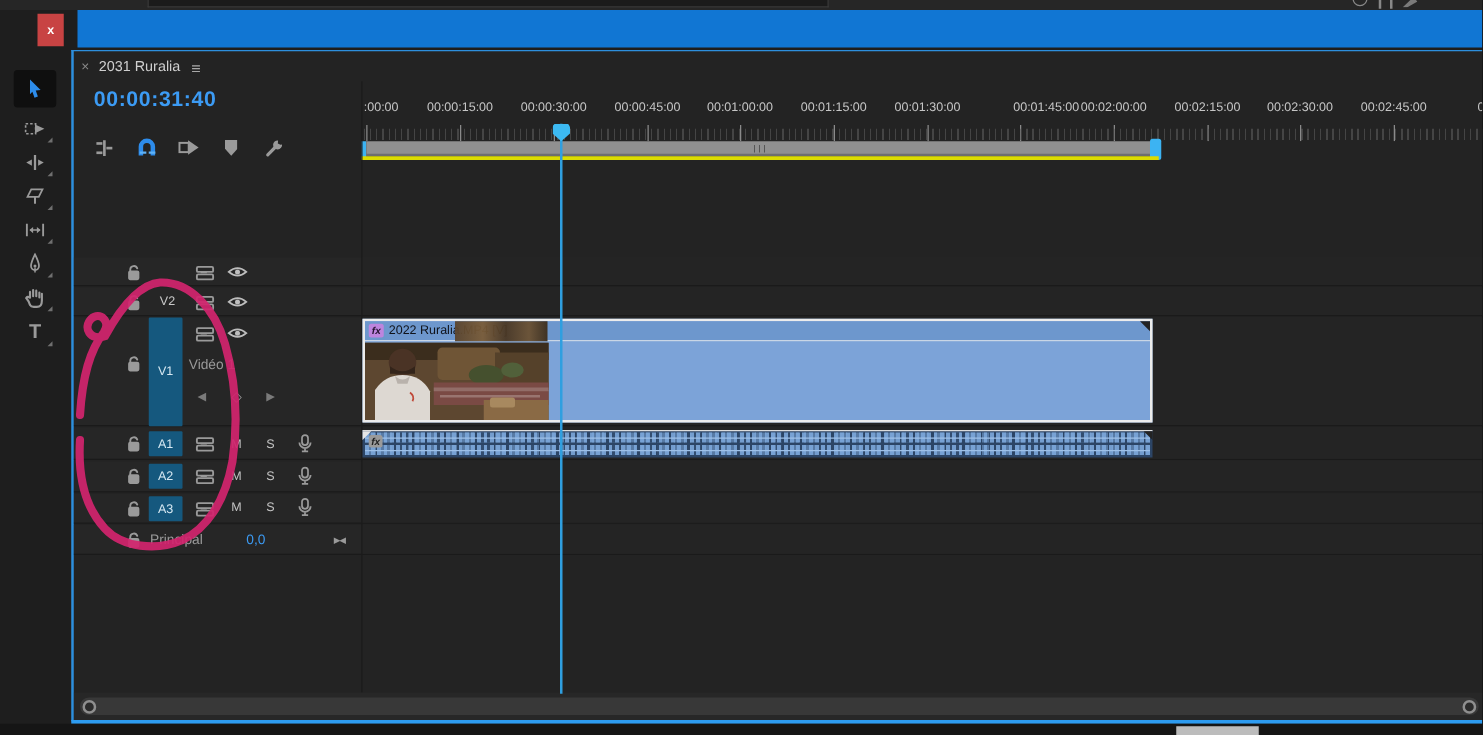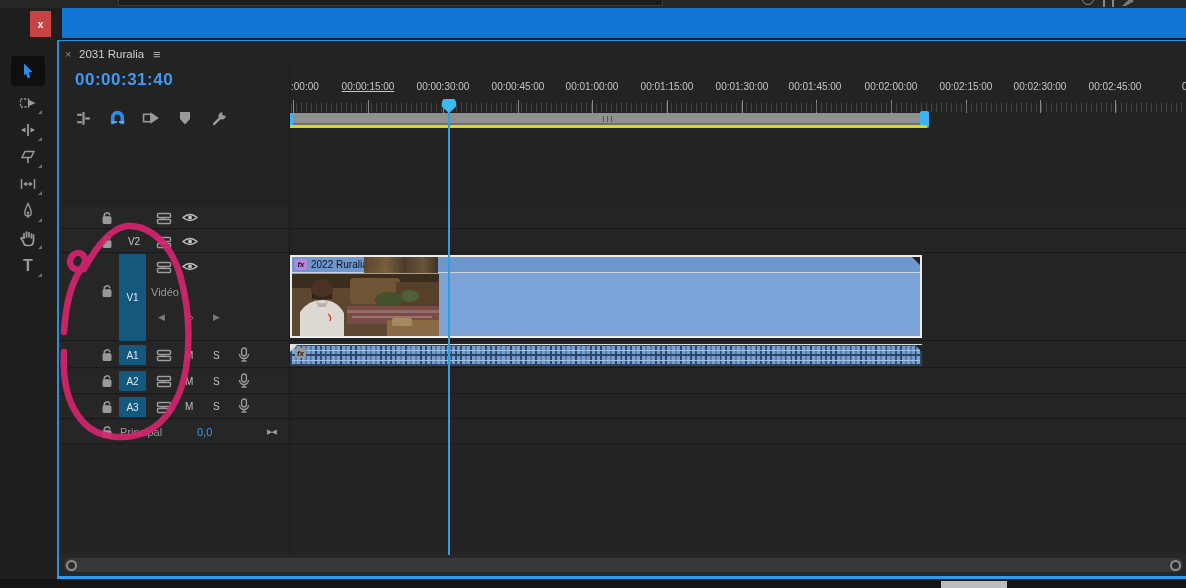--- a/index.html
+++ b/index.html
@@ -289,27 +289,27 @@
       <span class="marker-shape"></span>
     </div>
     <div class="pn seqicon" style="left:149px;">
       <svg width="17" height="17">
           <use href="#i-wrench"></use>
         </svg>
     </div>
 
     <div class="pn" id="ruler" style="left:230px;top:40px;width:899px;height:32px;overflow:hidden;">
         <span class="tick-label left" style="left: 2px;">:00:00</span>
-        <span class="tick-label" style="left: 79px; text-decoration: underline;">00:00:15:00</span>
+        <span class="tick-label" style="left: 79px;">00:00:15:00</span>
         <span class="tick-label" style="left: 154px;">00:00:30:00</span>
         <span class="tick-label" style="left: 229px;">00:00:45:00</span>
         <span class="tick-label" style="left: 303px;">00:01:00:00</span>
         <span class="tick-label" style="left: 378px;">00:01:15:00</span>
         <span class="tick-label" style="left: 453px;">00:01:30:00</span>
-        <span class="tick-label" style="left: 526px;">00:01:45:00</span>
+        <span class="tick-label" style="left: 548px;">00:01:45:00</span>
         <span class="tick-label" style="left: 602px;">00:02:00:00</span>
         <span class="tick-label" style="left: 677px;">00:02:15:00</span>
         <span class="tick-label" style="left: 751px;">00:02:30:00</span>
         <span class="tick-label" style="left: 826px;">00:02:45:00</span>
         <span class="tick-label left" style="left: 893px;">00:3</span>
         <span class="tick-tall" style="left: 4px;"></span>
         <span class="tick-tall" style="left: 79px;"></span>
         <span class="tick-tall" style="left: 154px;"></span>
         <span class="tick-tall" style="left: 229px;"></span>
         <span class="tick-tall" style="left: 303px;"></span>

